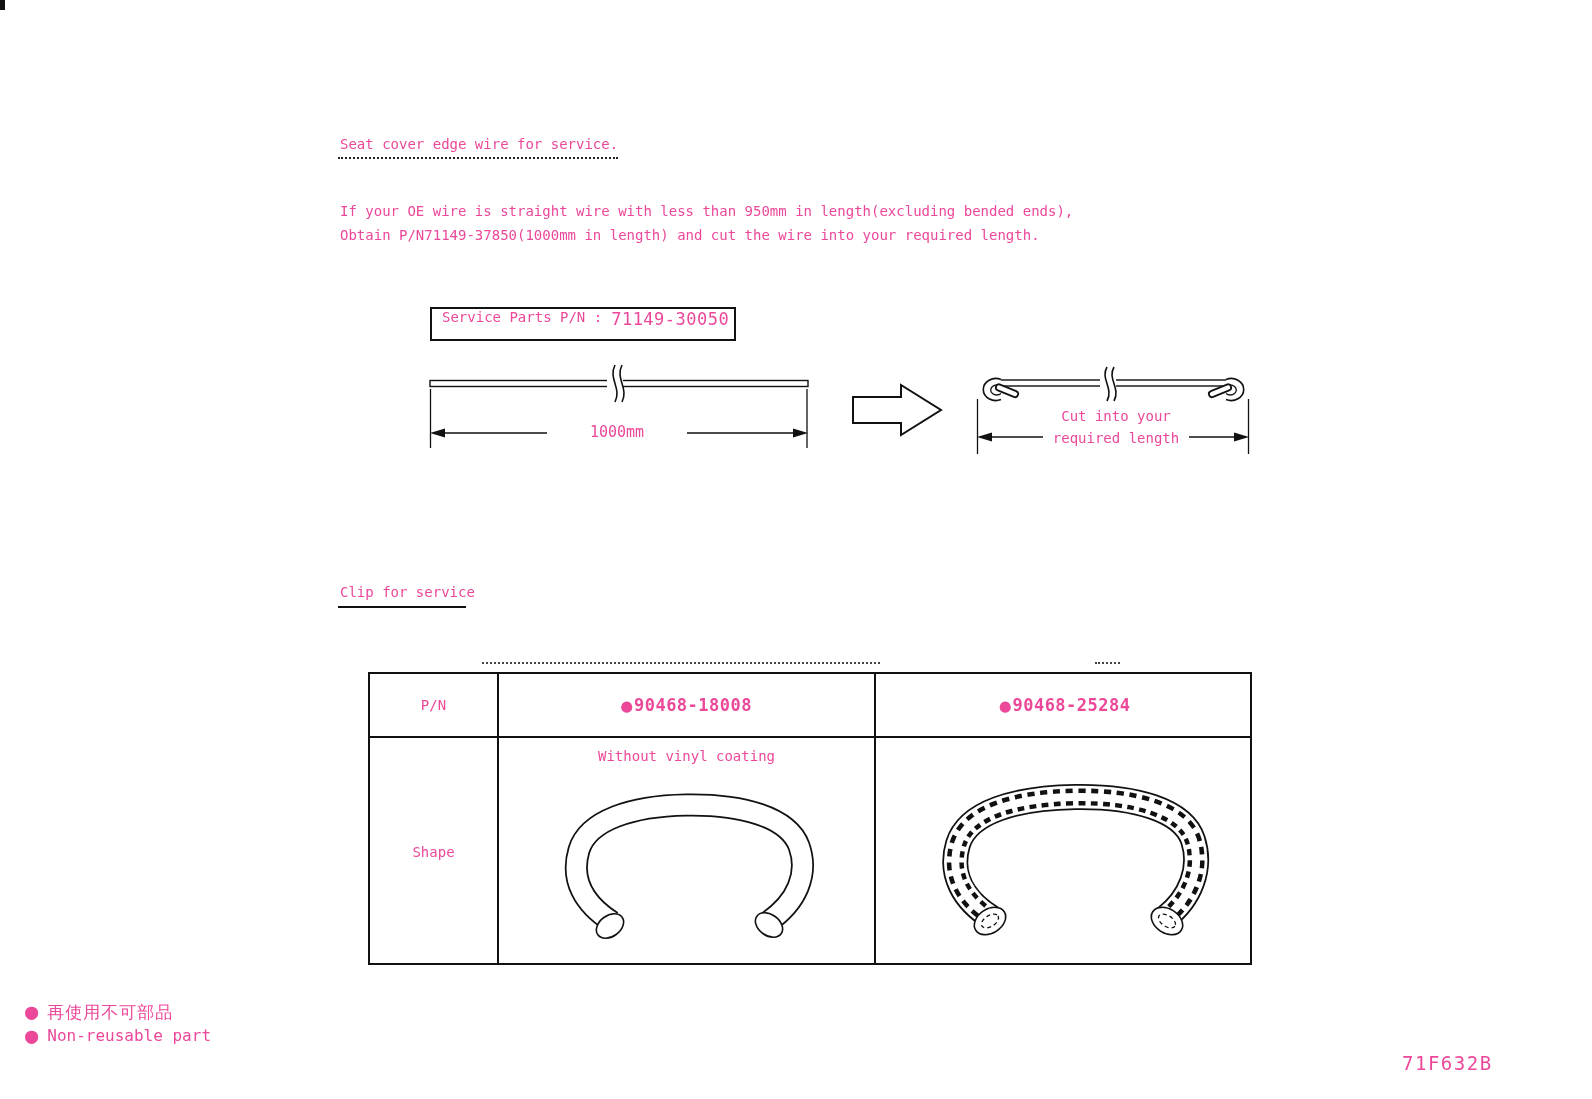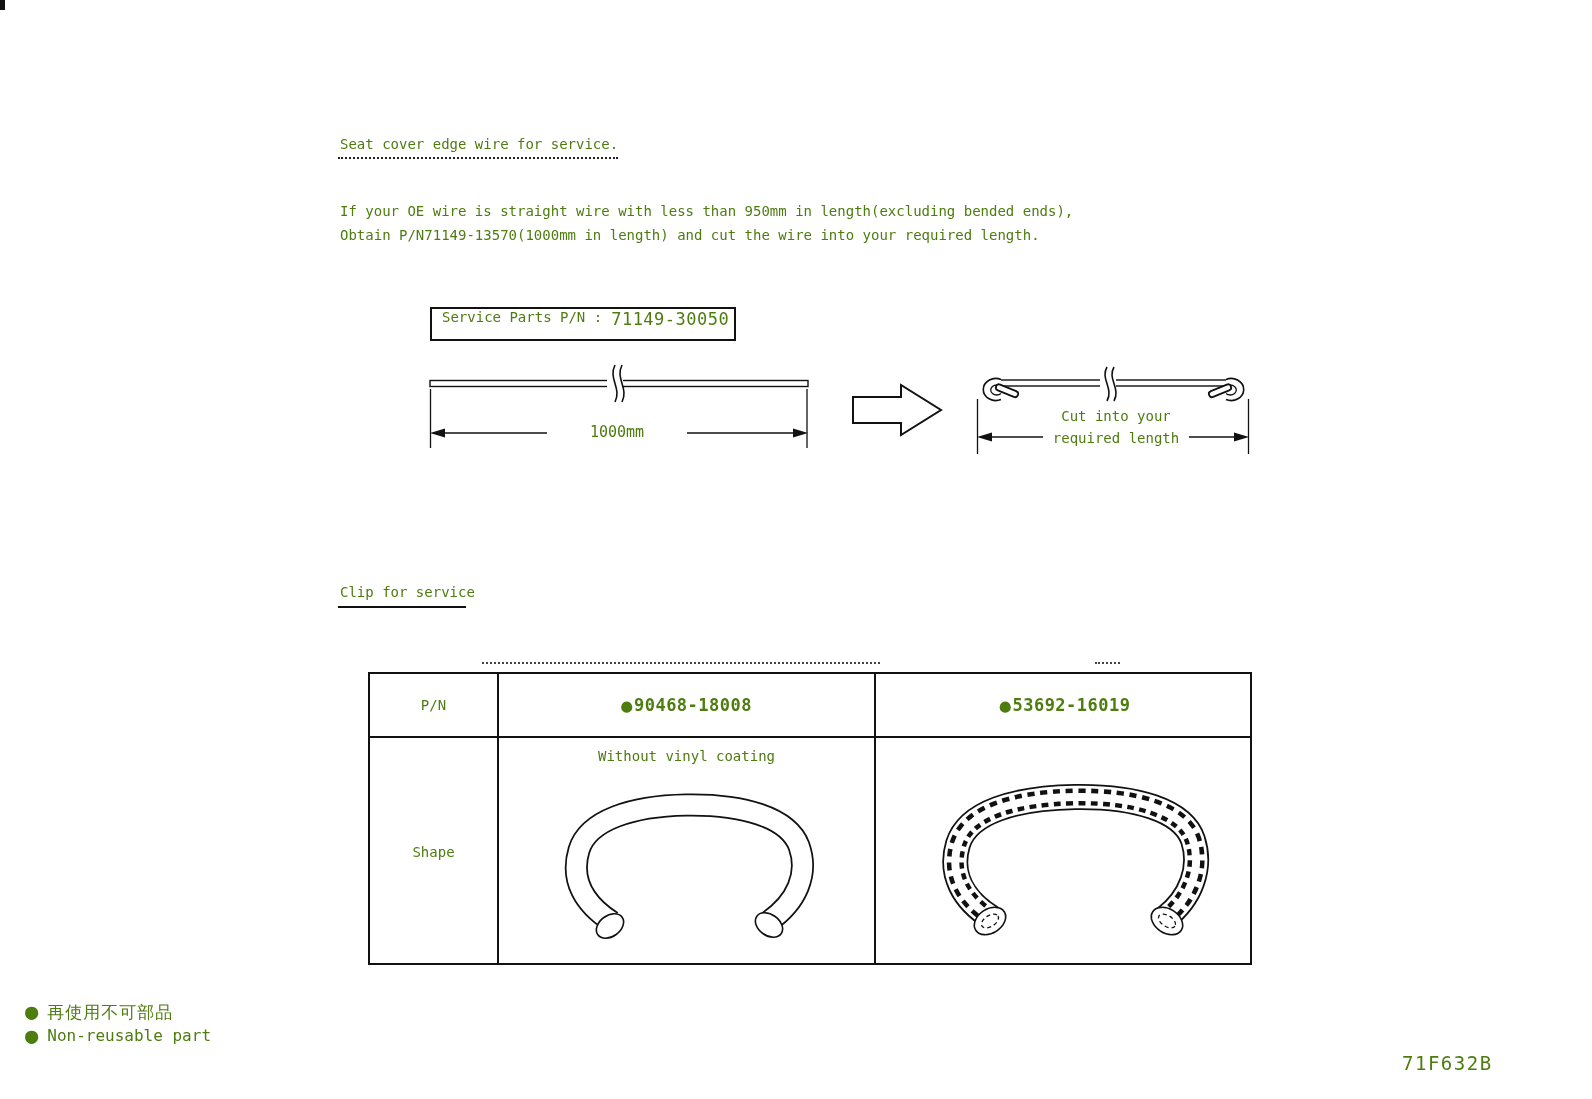--- a/index.html
+++ b/index.html
@@ -1,21 +1,21 @@
 <!DOCTYPE html>
 <html><head>
 <meta charset="utf-8">
 <style>
   html,body{margin:0;padding:0;background:#fff;}
   .page{
     position:relative;
     width:1592px;height:1099px;
     background:#fff;
     font-family:"DejaVu Sans Mono","Liberation Mono",monospace;
-    color:#4d7c0f;
+    color:#ec4899;
     overflow:hidden;
   }
   .abs{position:absolute;}
   .txt{white-space:pre;}
   .corner-mark{left:0;top:0;width:5px;height:10px;background:#111;}
   .title{left:340px;top:136px;font-size:14px;}
   .title-underline{left:338px;top:157px;width:280px;border-bottom:2px dotted #222;}
   .instructions{left:340px;top:200px;font-size:14px;line-height:23.5px;}
   .pn-box{
     left:430px;top:307px;width:306px;height:34px;
@@ -53,21 +53,21 @@
 
 <div class="page">
 
   <div class="abs corner-mark"></div>
 
   <div class="abs title txt">Seat cover edge wire for service.</div>
   <div class="abs title-underline"></div>
 
   <div class="abs instructions">
     <div class="txt">If your OE wire is straight wire with less than 950mm in length(excluding bended ends),</div>
-    <div class="txt">Obtain P/N71149-13570(1000mm in length) and cut the wire into your required length.</div>
+    <div class="txt">Obtain P/N71149-37850(1000mm in length) and cut the wire into your required length.</div>
   </div>
 
   <div class="abs pn-box">
     <span class="label txt">Service Parts P/N :</span>
     <span class="num txt">71149-30050</span>
   </div>
 
   <svg style="left:420px;top:358px;" width="400" height="100" viewBox="0 0 400 100">
     <rect x="10" y="22.5" width="378" height="6" fill="#fff" stroke="#111" stroke-width="1.4"></rect>
     <rect x="187" y="19" width="16" height="13" fill="#fff"></rect>
@@ -129,21 +129,21 @@
     <div class="cell" style="left:129px;top:0;width:375px;height:62px;">
       <span class="pn-val">
         <span class="dot">●</span>
         <span class="txt">90468-18008</span>
       </span>
     </div>
 
     <div class="cell" style="left:506px;top:0;width:378px;height:62px;">
       <span class="pn-val">
         <span class="dot">●</span>
-        <span class="txt">53692-16019</span>
+        <span class="txt">90468-25284</span>
       </span>
     </div>
 
     <div class="cell txt" style="left:0;top:64px;width:127px;height:227px;">Shape</div>
 
     <div class="cell txt" style="left:129px;top:70px;width:375px;height:24px;">Without vinyl coating</div>
 
 
     <svg style="left:180px;top:110px;" width="270" height="175" viewBox="0 0 270 175">
       <path d="M62,138 C34,120 20,96 29,66 C38,36 82,22 136,21 C192,20 238,33 249,62 C259,90 247,118 218,138" fill="none" stroke="#111" stroke-width="23"></path>

